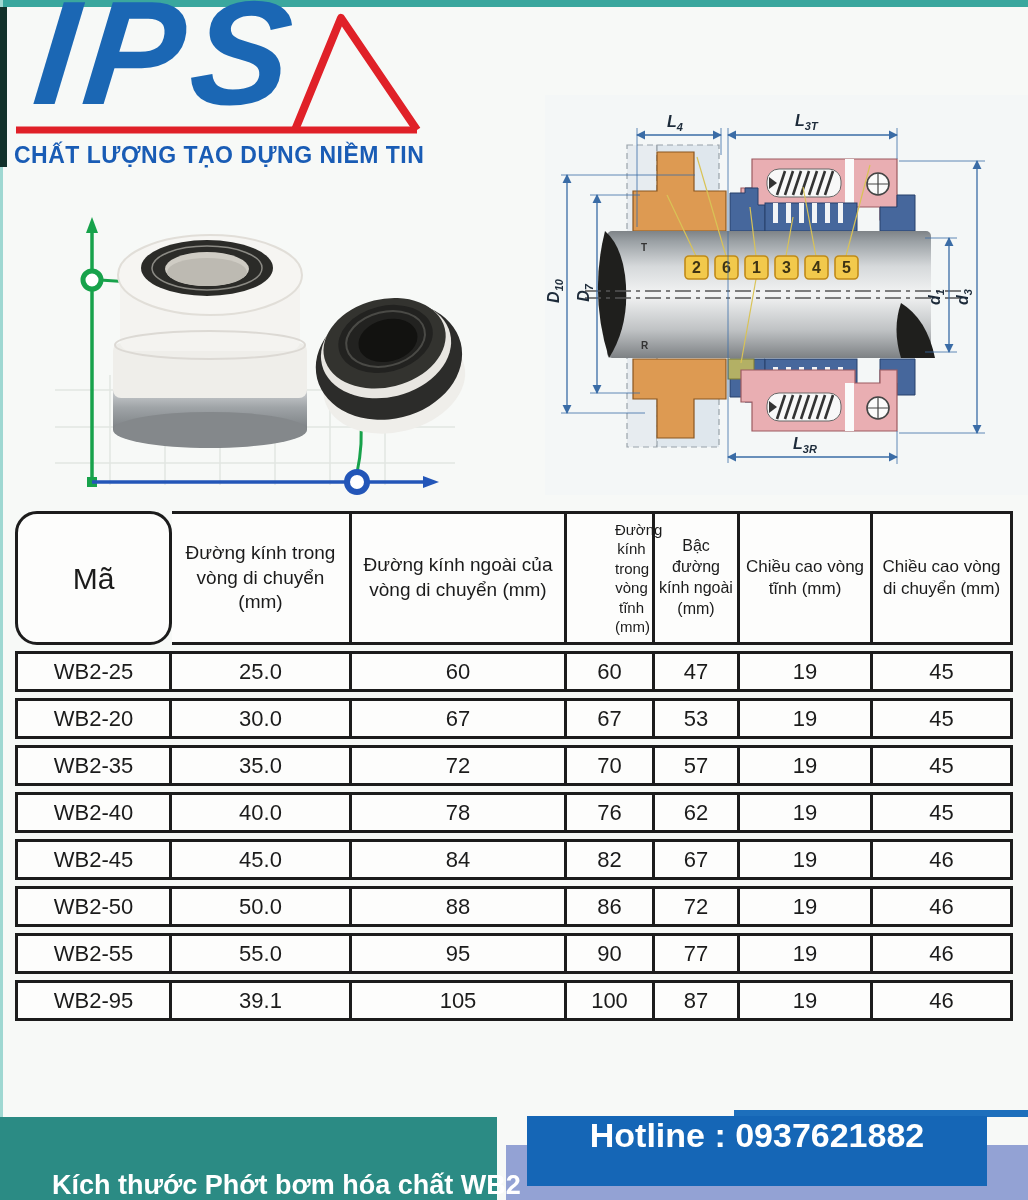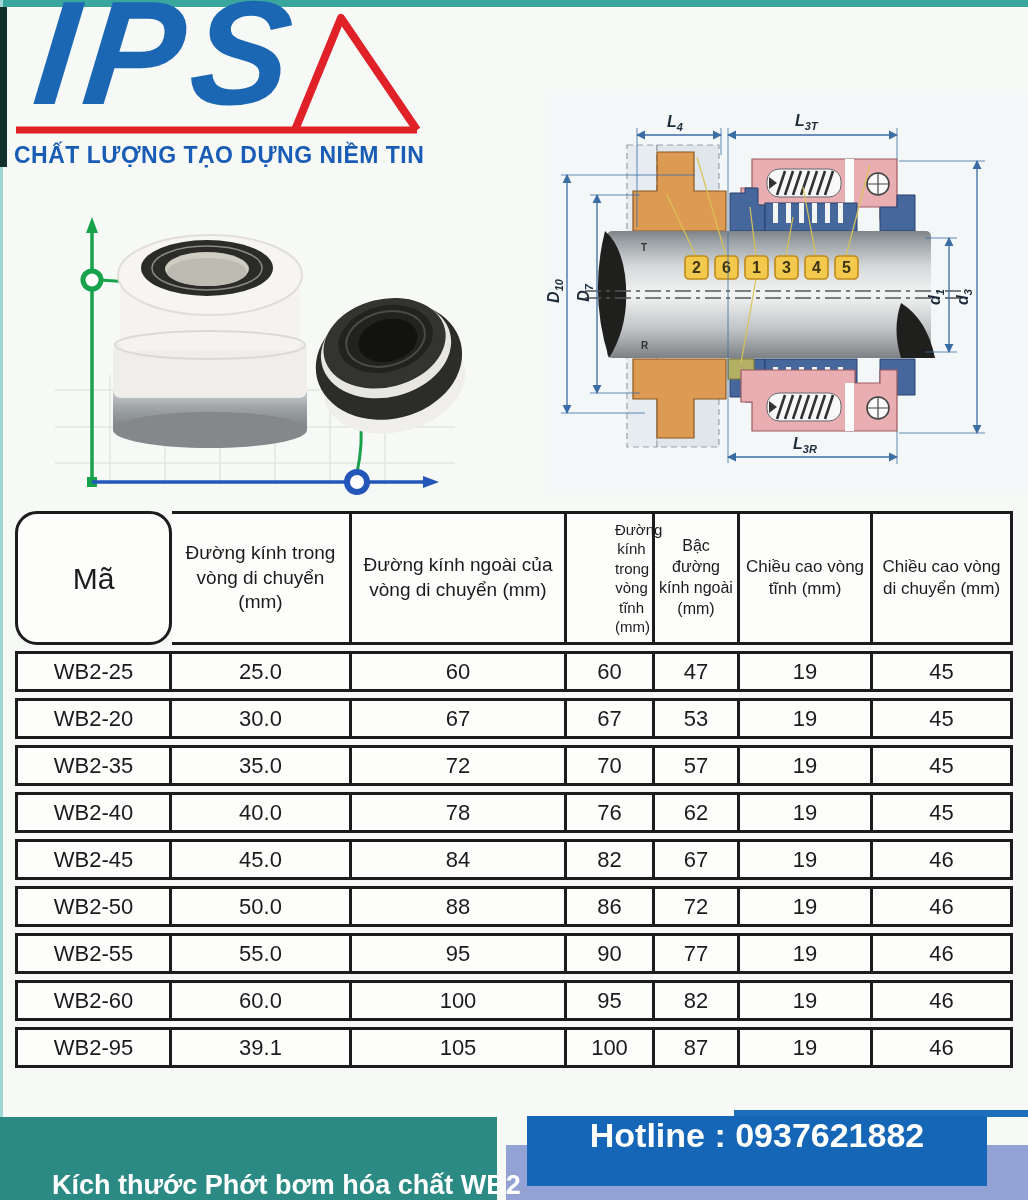--- a/index.html
+++ b/index.html
@@ -356,29 +356,20 @@
         <tr>
           <td>WB2-55</td>
           <td>55.0</td>
           <td>95</td>
           <td>90</td>
           <td>77</td>
           <td>19</td>
           <td>46</td>
         </tr>
         <tr>
-          <td>WB2-60</td>
-          <td>60.0</td>
-          <td>100</td>
-          <td>95</td>
-          <td>82</td>
-          <td>19</td>
-          <td>46</td>
-        </tr>
-        <tr>
           <td>WB2-95</td>
           <td>39.1</td>
           <td>105</td>
           <td>100</td>
           <td>87</td>
           <td>19</td>
           <td>46</td>
         </tr>
       </tbody>
   </table>

